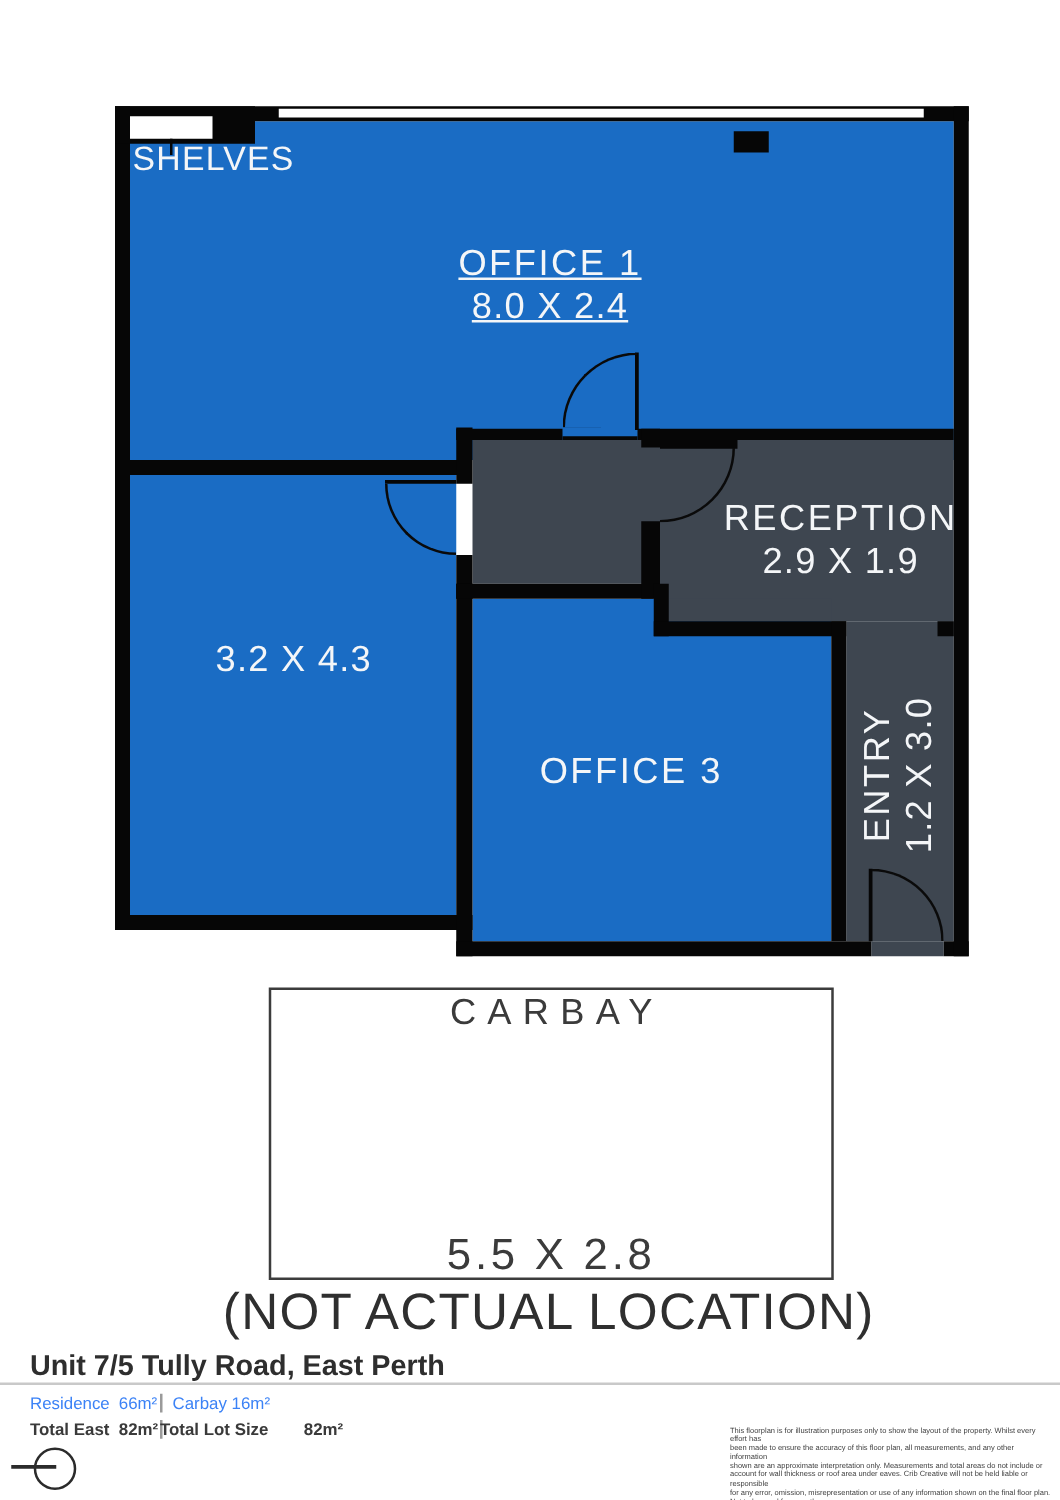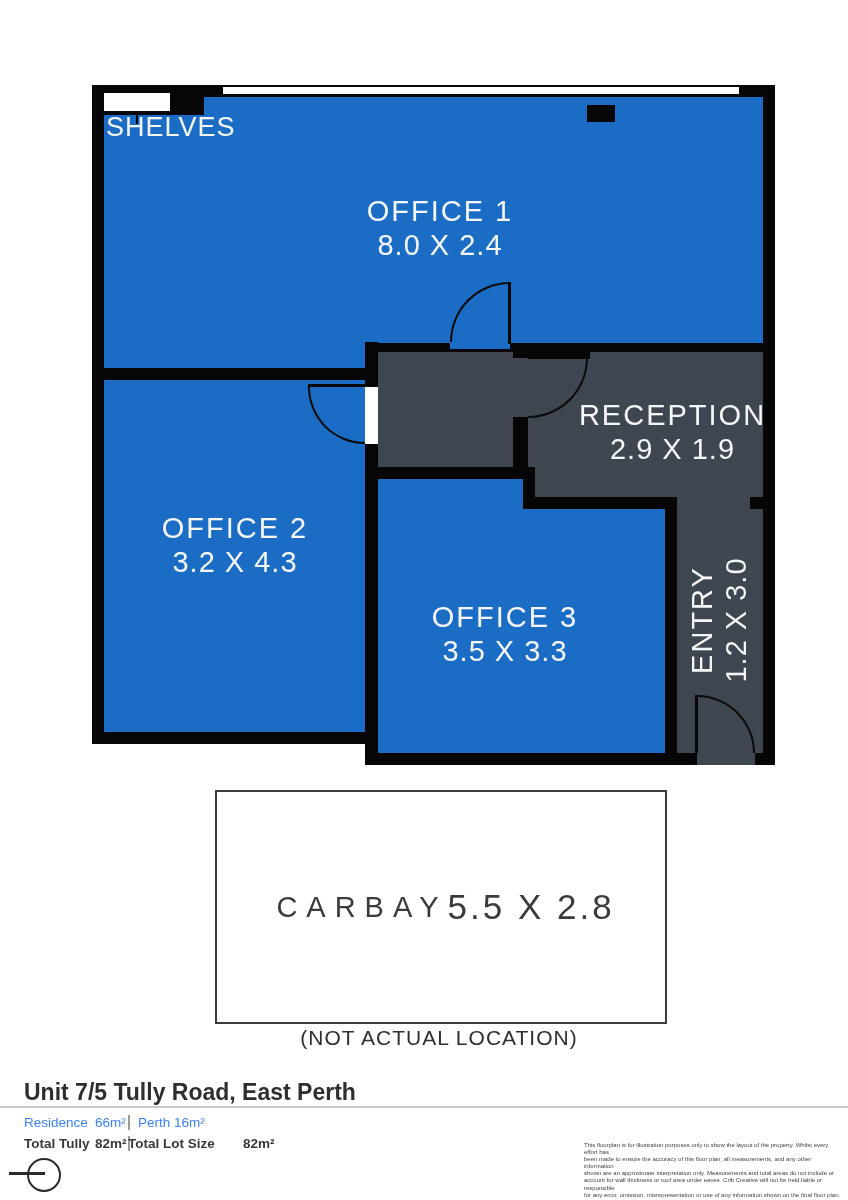--- a/index.html
+++ b/index.html
@@ -8,24 +8,24 @@
   .abs{position:absolute;}
   .blue{background:#1A6CC4;}
   .gray{background:#3E4650;}
   .wall{background:#060606;}
   .white-inset{background:#ffffff;}
   .arc{position:absolute;box-sizing:border-box;border:0 solid #0a0a0a;background:transparent;}
   .room-label{position:absolute;color:#F4F6F8;text-align:center;font-size:29px;
               letter-spacing:2px;line-height:34px;font-weight:400;}
   .room-label .dims{letter-spacing:1px;}
   .carbay-box{position:absolute;border:2px solid #3c3c3c;background:#ffffff;
-              display:flex;flex-direction:row;align-items:center;justify-content:center;}
+              display:flex;flex-direction:column;align-items:center;justify-content:space-between;}
   .carbay-name{font-size:29px;letter-spacing:9px;color:#3b3b3b;line-height:36px;text-indent:9px;}
   .carbay-dims{font-size:35px;letter-spacing:3px;color:#3b3b3b;line-height:36px;}
-  .note{position:absolute;text-align:center;font-size:21px;color:#2f2f2f;letter-spacing:1px;}
+  .note{position:absolute;text-align:center;font-size:41px;color:#2f2f2f;letter-spacing:1px;}
   .addr{position:absolute;font-size:23px;font-weight:bold;color:#2e2e2e;}
   .rule{position:absolute;background:#c9c9c9;}
   .spec{position:absolute;font-size:13.5px;}
   .spec-light{color:#3b82f6;}
   .spec-bold{color:#3a3a3a;font-weight:bold;}
   .vdiv{position:absolute;width:1.5px;background:#9a9a9a;}
   .compass-circle{position:absolute;width:30px;height:30px;border:2.5px solid #2b2b2b;
                   border-radius:50%;background:transparent;}
   .compass-line{position:absolute;height:2.5px;background:#2b2b2b;}
   .disclaimer{position:absolute;font-size:6px;line-height:7.1px;color:#3f3f3f;width:258px;}
@@ -79,33 +79,31 @@
   <div class="arc" style="left:308px;top:387px;width:57px;height:57px;border-radius:0 0 0 100%;border-bottom-width:2px;border-left-width:2px;"></div>
 
   <div class="abs wall" style="left:528px;top:348px;width:62px;height:11px;"></div>
   <div class="arc" style="left:528px;top:358px;width:60px;height:60px;border-radius:0 0 100% 0;border-bottom-width:2px;border-right-width:2px;"></div>
 
   <div class="abs wall" style="left:695px;top:695px;width:3px;height:58px;"></div>
   <div class="arc" style="left:697px;top:695px;width:58px;height:58px;border-radius:0 100% 0 0;border-top-width:2px;border-right-width:2px;"></div>
 
   <div class="abs" style="left:106px;top:112px;color:#F4F6F8;font-size:27px;letter-spacing:1px;">SHELVES</div>
 
-  <div class="room-label" style="left:315px;top:194px;width:250px;">
+  <div class="room-label" style="left:315px;top:194px;width:250px;text-decoration:underline;">
     <div>OFFICE 1</div>
     <div class="dims">8.0 X 2.4</div>
   </div>
 
   <div class="room-label" style="left:110px;top:511px;width:250px;">
-    <div>OFFICE 2</div>
     <div class="dims">3.2 X 4.3</div>
   </div>
 
   <div class="room-label" style="left:380px;top:600px;width:250px;">
     <div>OFFICE 3</div>
-    <div class="dims">3.5 X 3.3</div>
   </div>
 
   <div class="room-label" style="left:560px;top:398px;width:225px;">
     <div>RECEPTION</div>
     <div class="dims">2.9 X 1.9</div>
   </div>
 
   <div class="room-label entry-rot" style="left:633px;top:587px;width:170px;height:66px;">
     <div>ENTRY</div>
     <div class="dims">1.2 X 3.0</div>
@@ -116,23 +114,23 @@
     <div class="carbay-dims">5.5 X 2.8</div>
   </div>
   <div class="note" style="left:165px;top:1026px;width:548px;">(NOT ACTUAL LOCATION)</div>
 
   <div class="addr" style="left:24px;top:1079px;">Unit 7/5 Tully Road, East Perth</div>
   <div class="rule" style="left:0;top:1106px;width:848px;height:2px;"></div>
 
   <div class="spec spec-light" style="left:24px;top:1115px;">Residence</div>
   <div class="spec spec-light" style="left:95px;top:1115px;">66m²</div>
   <div class="vdiv" style="left:128px;top:1115px;height:15px;"></div>
-  <div class="spec spec-light" style="left:138px;top:1115px;">Perth 16m²</div>
+  <div class="spec spec-light" style="left:138px;top:1115px;">Carbay 16m²</div>
 
-  <div class="spec spec-bold" style="left:24px;top:1136px;">Total Tully</div>
+  <div class="spec spec-bold" style="left:24px;top:1136px;">Total East</div>
   <div class="spec spec-bold" style="left:95px;top:1136px;">82m²</div>
   <div class="vdiv" style="left:128px;top:1136px;height:15px;"></div>
   <div class="spec spec-bold" style="left:128px;top:1136px;">Total Lot Size</div>
   <div class="spec spec-bold" style="left:243px;top:1136px;">82m²</div>
 
   <div class="compass-circle" style="left:27px;top:1158px;"></div>
   <div class="compass-line" style="left:9px;top:1172px;width:36px;"></div>
 
   <div class="disclaimer" style="left:584px;top:1142px;">
     <div>This floorplan is for illustration purposes only to show the layout of the property. Whilst every effort has</div>

